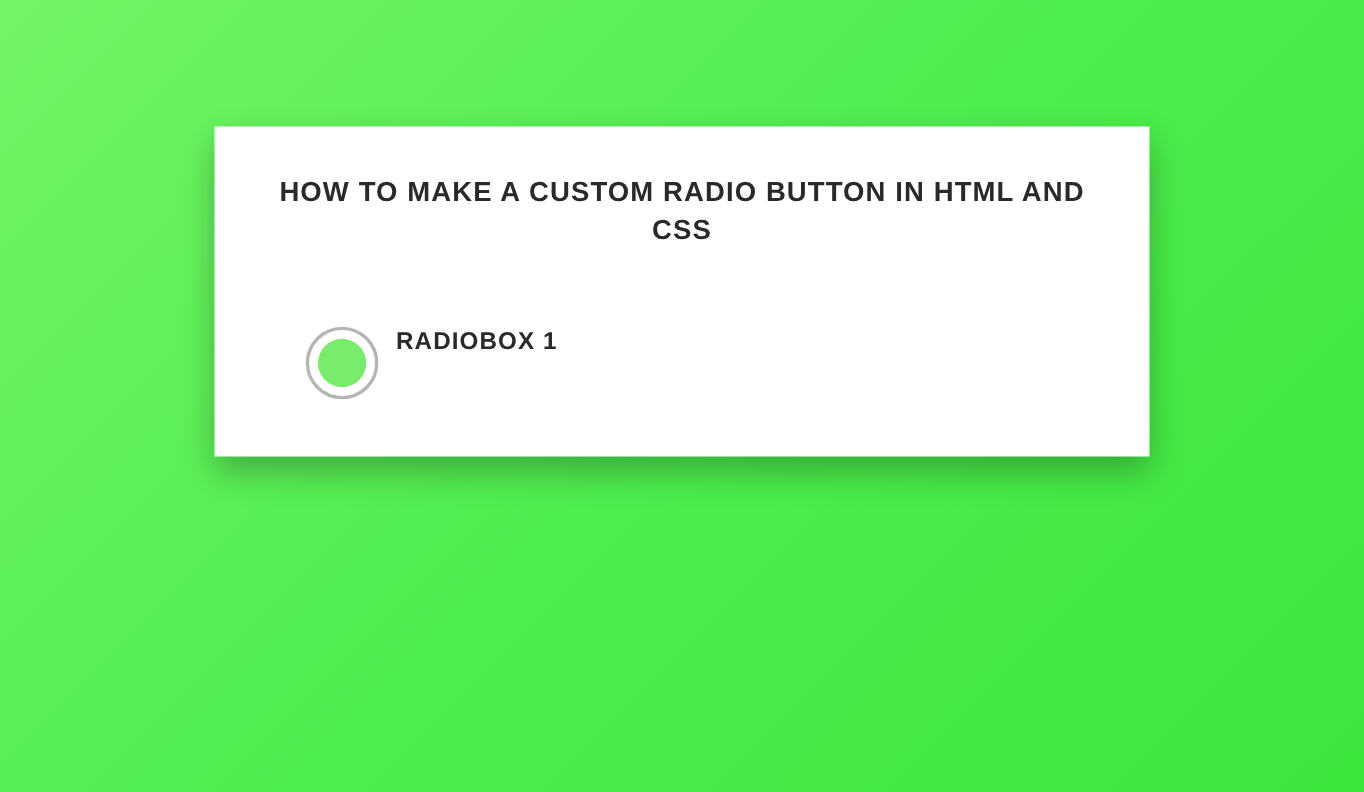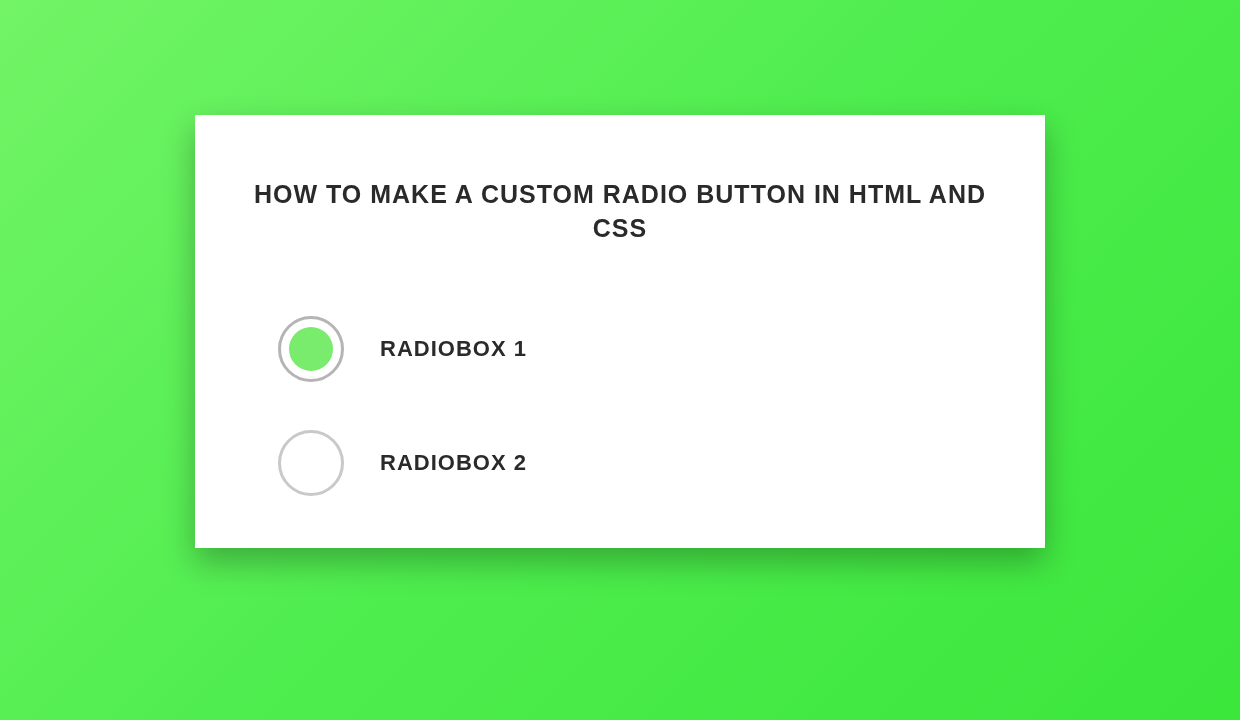--- a/index.html
+++ b/index.html
@@ -16,21 +16,21 @@
       display: flex;
       align-items: flex-start;
       justify-content: center;
       padding-top: 115px;
       overflow: hidden;
     }
 
     .card {
       width: 850px;
       background: #ffffff;
-      padding: 63px 48px 48px 48px;
+      padding: 44px 48px 48px 48px;
       box-shadow: 0 14px 30px rgba(0, 0, 0, 0.28);
     }
 
     .title {
       text-align: center;
       font-size: 25px;
       font-weight: 800;
       letter-spacing: 1px;
       color: #2a2a2a;
       text-transform: uppercase;
@@ -42,22 +42,22 @@
     .options {
       display: flex;
       flex-direction: column;
       gap: 48px;
       padding-left: 35px;
       padding-bottom: 4px;
     }
 
     .option {
       display: flex;
-      align-items: center;
-      gap: 36px;
+      align-items: flex-start;
+      gap: 16px;
       cursor: pointer;
       user-select: none;
     }
 
     .radio {
       width: 66px;
       height: 66px;
       border: 3px solid #c9c9c9;
       border-radius: 50%;
       flex-shrink: 0;
@@ -98,20 +98,16 @@
   <h1 class="title">How to make a custom radio button in html and css</h1>
   <div class="options">
 
     <div class="option">
       <span class="radio checked">
           <span class="inner"></span>
         </span>
       <span class="label">Radiobox 1</span>
     </div>
 
-    <div class="option">
-      <span class="radio"></span>
-      <span class="label">Radiobox 2</span>
-    </div>
 
 
   </div>
 </div>
 
 </body></html>

